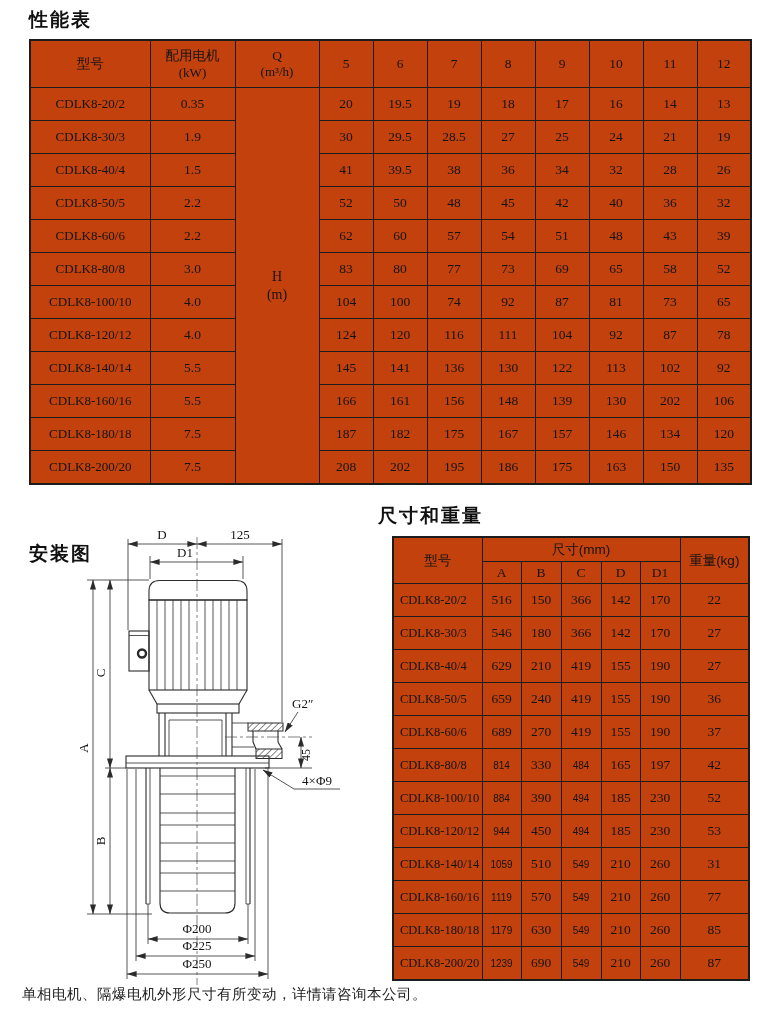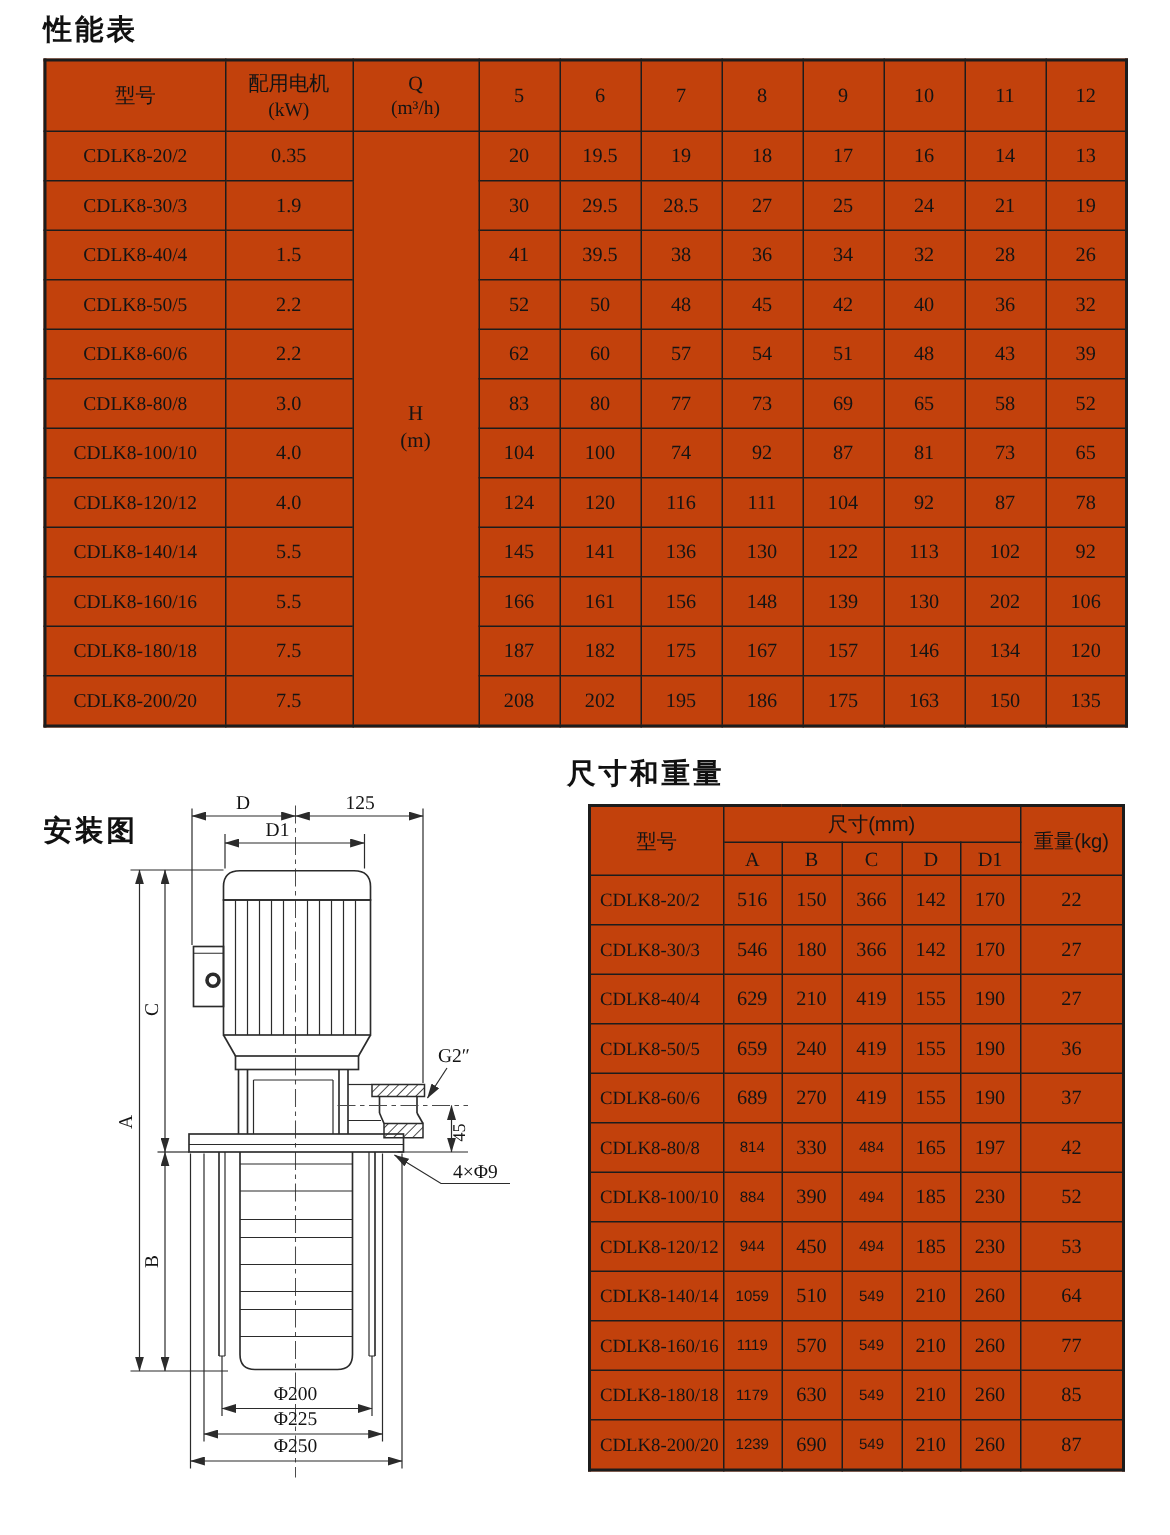--- a/index.html
+++ b/index.html
@@ -470,21 +470,21 @@
           <td>230</td>
           <td>53</td>
         </tr>
         <tr>
           <td class="model-cell">CDLK8-140/14</td>
           <td class="alt">1059</td>
           <td>510</td>
           <td class="alt">549</td>
           <td>210</td>
           <td>260</td>
-          <td>64</td>
+          <td>31</td>
         </tr>
         <tr>
           <td class="model-cell">CDLK8-160/16</td>
           <td class="alt">1119</td>
           <td>570</td>
           <td class="alt">549</td>
           <td>210</td>
           <td>260</td>
           <td>77</td>
         </tr>
@@ -502,13 +502,14 @@
           <td class="alt">1239</td>
           <td>690</td>
           <td class="alt">549</td>
           <td>210</td>
           <td>260</td>
           <td>87</td>
         </tr>
       </tbody>
   </table>
 
+  <div id="footnote">单相电机、隔爆电机外形尺寸有所变动，详情请咨询本公司。</div>
 </div>
 
 </body></html>

